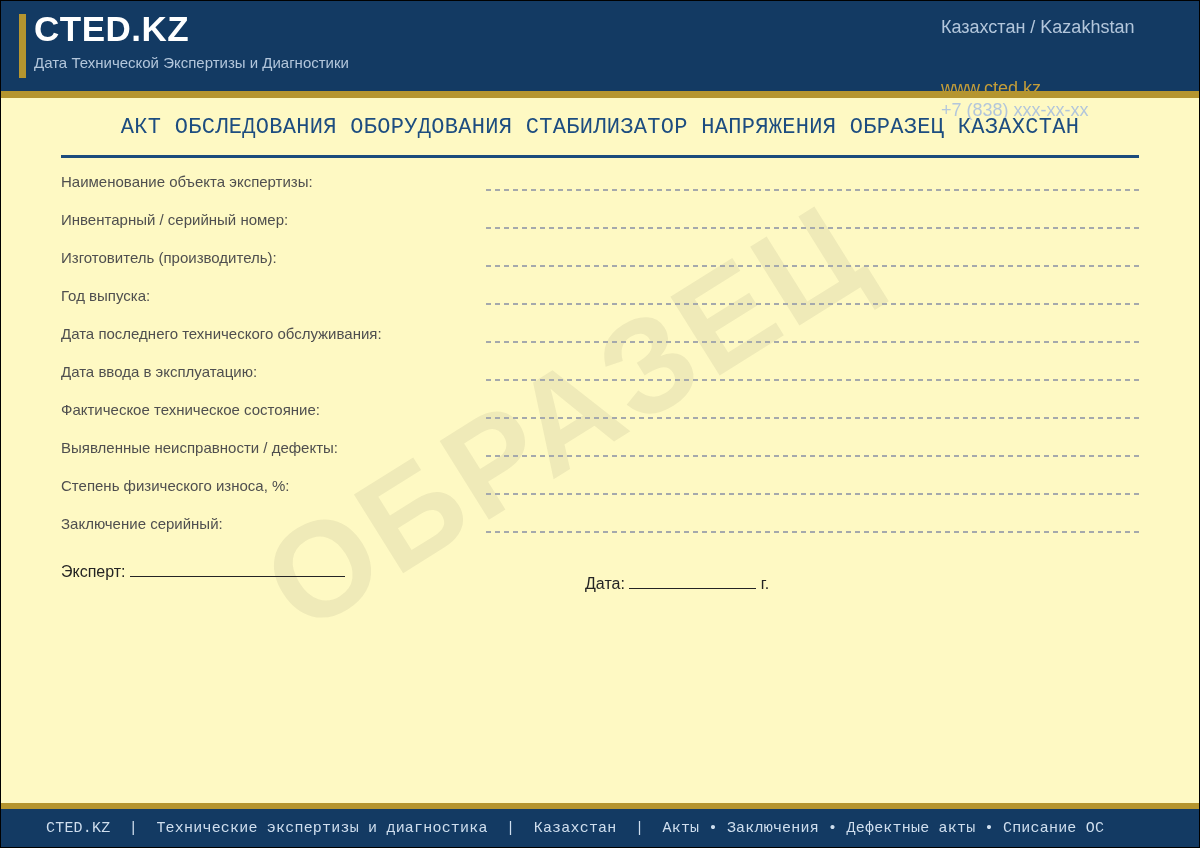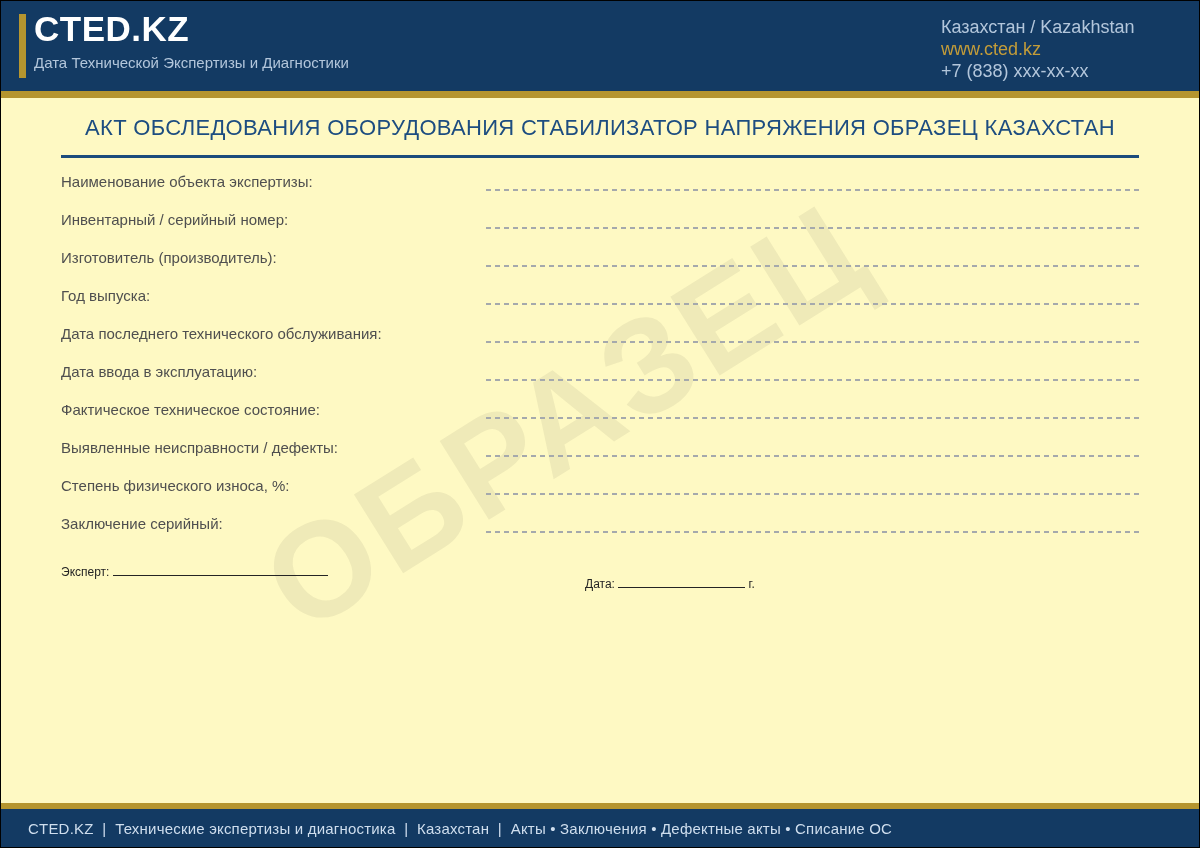--- a/index.html
+++ b/index.html
@@ -22,54 +22,54 @@
     border:1px solid #000; overflow:hidden;
   }
 
   
   .header { position:absolute; top:0; left:0; right:0; height:90px; background:var(--navy); }
   .gold-strip-top { position:absolute; top:90px; left:0; right:0; height:7px; background:var(--gold); }
   .logo-accent { position:absolute; left:18px; top:13px; width:7px; height:64px; background:var(--gold); }
   .logo-text { position:absolute; left:33px; top:8px; font-size:35px; font-weight:bold; color:#ffffff; letter-spacing:0.5px; }
   .tagline { position:absolute; left:33px; top:53px; font-size:15px; color:var(--header_muted); }
   .header-right { position:absolute; left:940px; top:15px; font-size:18px; line-height:22px; color:var(--header_muted); }
-  .header-right .website { color:var(--link_gold); cursor:pointer; }
+  .header-right .website { color:var(--link_gold); cursor:pointer;margin-top:39px; }
 
   
   .doc-title { position:absolute; top:114px; left:60px; right:60px; text-align:center;
-    font-size:22px; font-weight:500; color:var(--title_blue); letter-spacing:0.3px; white-space:nowrap; }
+    font-size:22px; font-weight:500; color:var(--title_blue); letter-spacing:0.3px; white-space:nowrap;font-family:Liberation Mono, monospace; }
   .title-rule { position:absolute; top:154px; left:60px; right:60px; height:3px; background:var(--rule_blue); }
 
   
   .watermark { position:absolute; left:120px; top:290px; width:890px; height:250px;
     display:flex; align-items:center; justify-content:center;
     transform:rotate(-32deg); font-size:135px; font-weight:bold;
     color:var(--watermark); letter-spacing:4px; white-space:nowrap; z-index:0; }
 
   
   .fields { position:absolute; top:171px; left:60px; right:60px; z-index:1; }
   .field-row { position:relative; height:38px;text-align:right; }
   .field-label { position:absolute; left:0; top:1px; font-size:15px; color:var(--label_gray); }
   .field-line { position:absolute; left:425px; right:0; top:17px; height:2px;
     background:repeating-linear-gradient(90deg, var(--dash_gray) 0 5px, transparent 5px 9px); }
 
   
   .signature { position:absolute; top:562px; left:60px; right:60px; z-index:1;
-    font-size:12px; color:var(--sig_dark); }
+    font-size:16px; color:var(--sig_dark); }
   .sig-row { position:relative; height:32px; }
   .sig-right { position:absolute; left:524px; top:0;margin-top:12px; }
   .u-line { display:inline-block; height:13px; border-bottom:1.5px solid var(--sig_dark); vertical-align:baseline; }
   .u-expert { width:215px; }
   .u-date { width:127px; }
   .u-position { width:200px; }
 
   
   .gold-strip-bottom { position:absolute; top:802px; left:0; right:0; height:6px; background:var(--gold); }
   .footer { position:absolute; top:808px; left:0; right:0; bottom:0; background:var(--navy);
-    display:flex; align-items:center; padding-left:27px; }
+    display:flex; align-items:center; padding-left:45px;font-family:Liberation Mono, monospace; }
   .footer-text { font-size:15px; color:var(--footer_text); letter-spacing:0.2px; white-space:pre; }
 </style>
 </head>
 <body>
 
 <div class="page">
 
   <div class="header">
     <div class="logo-accent"></div>
     <div class="logo-text">CTED.KZ</div>

